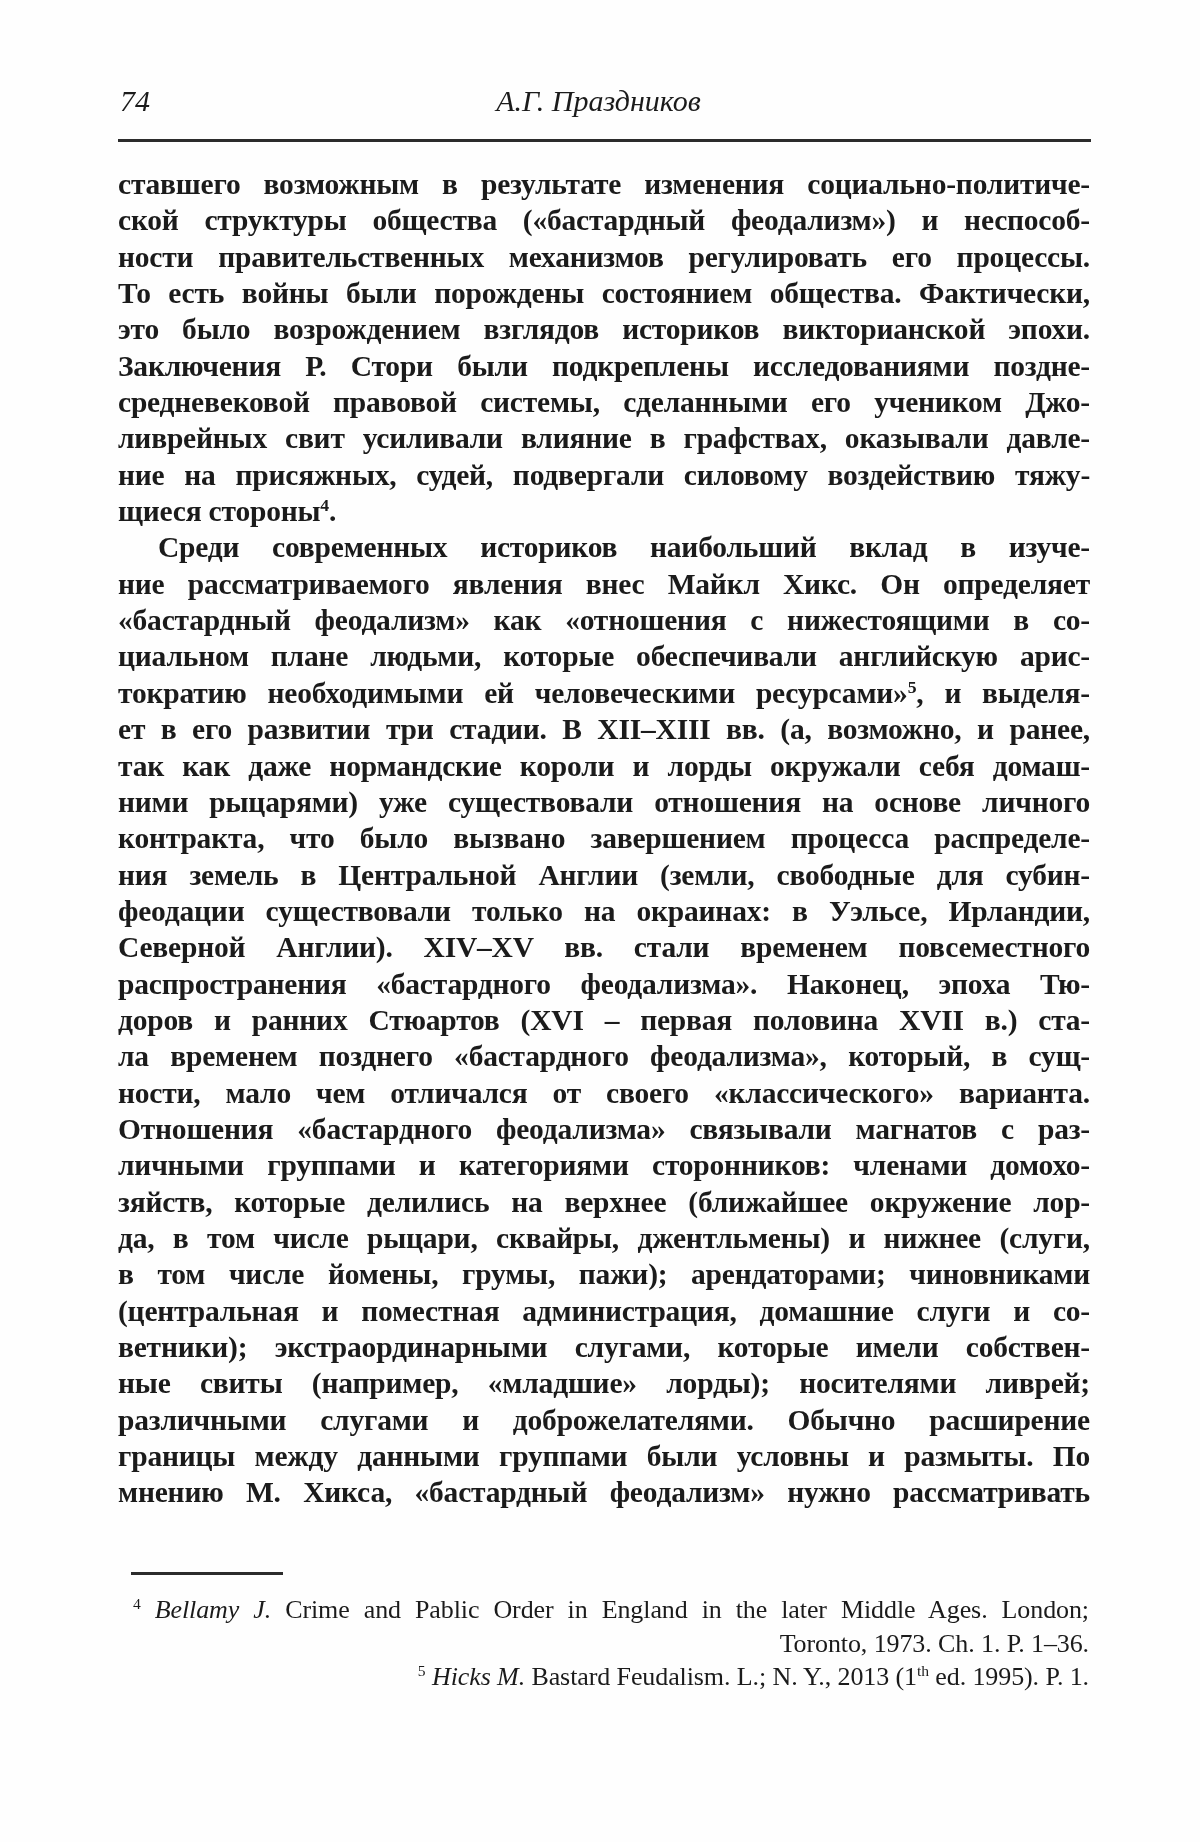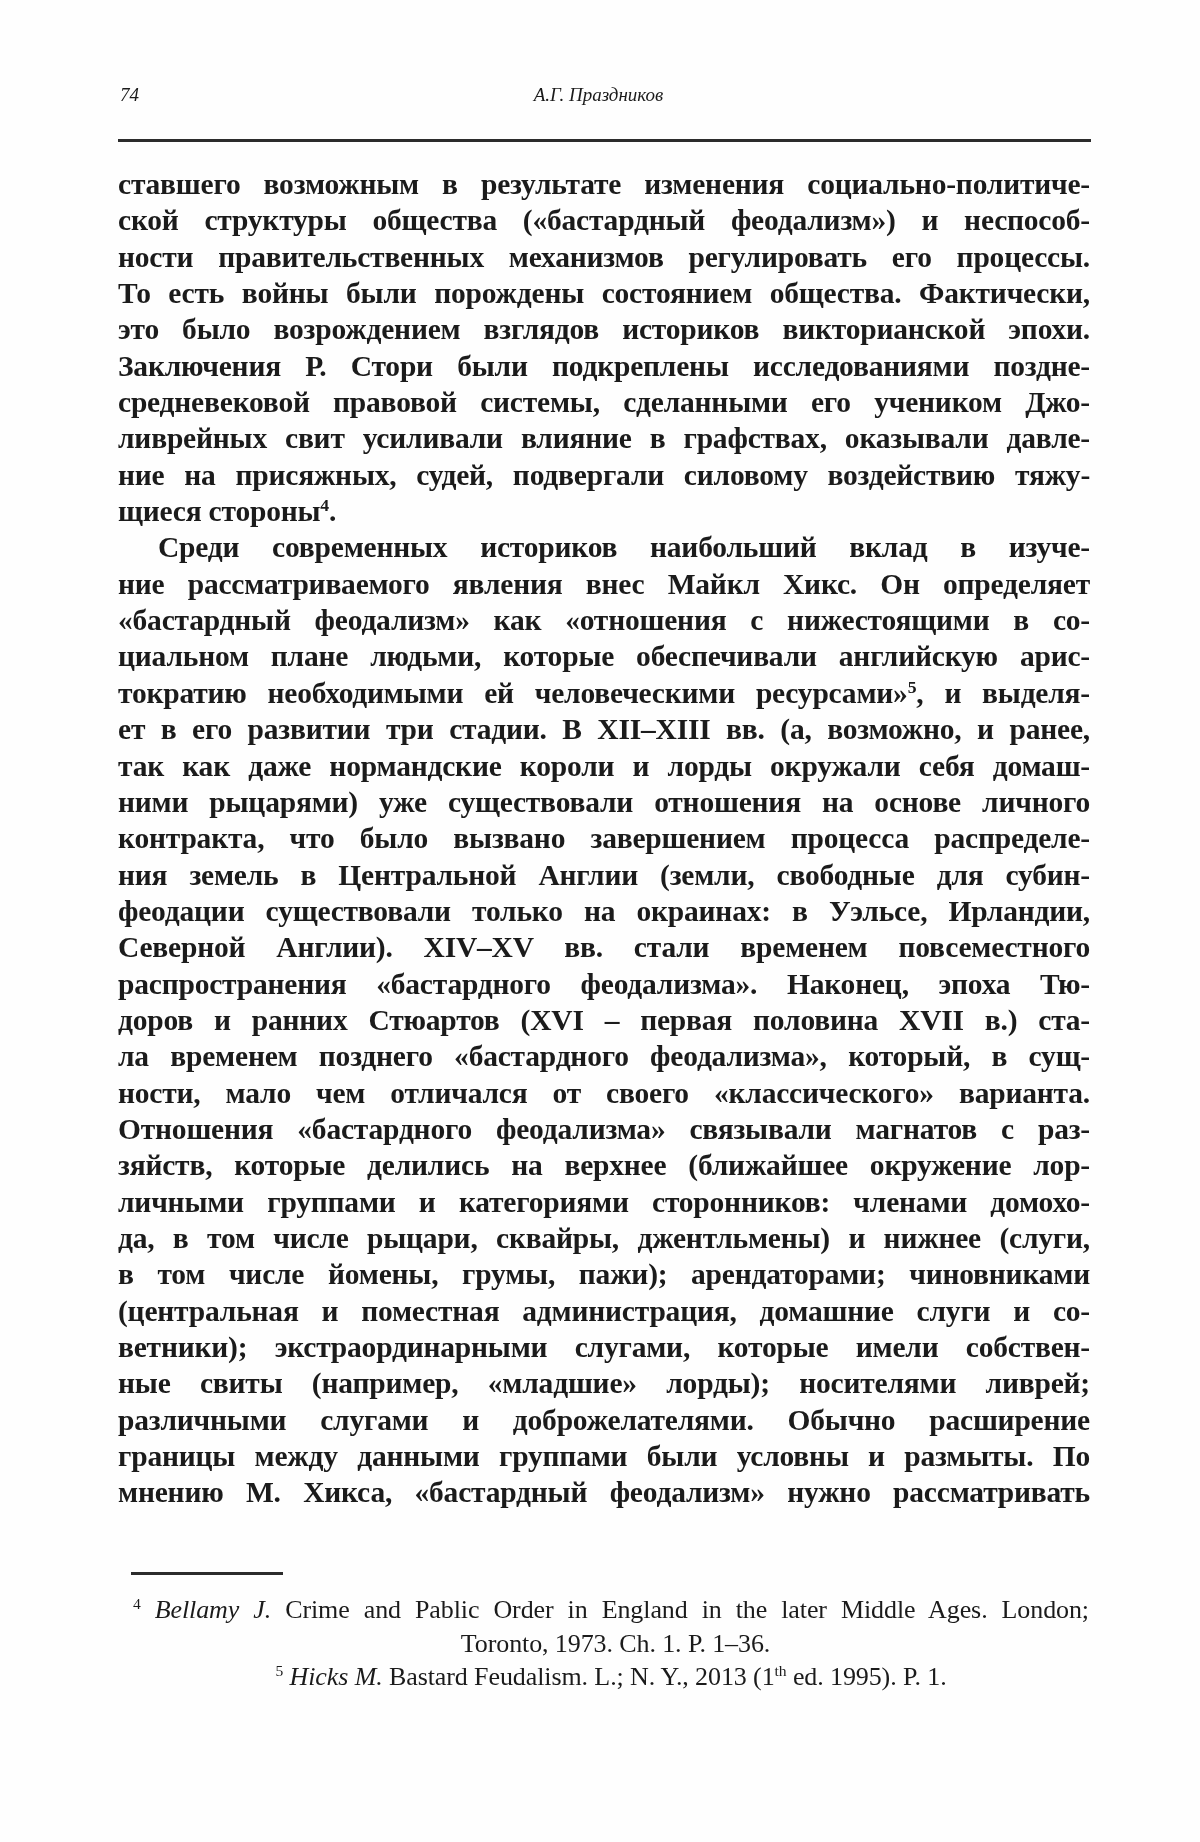--- a/index.html
+++ b/index.html
@@ -13,21 +13,21 @@
     color: #1b1b1b;
     overflow: hidden;
   }
   .running-head {
     position: absolute;
     top: 84px;
     left: 118px;
     width: 973px;
     height: 42px;
     font-style: italic;
-    font-size: 19px;
+    font-size: 30px;
   }
   .page-number { position: absolute; left: 2px; top: 0; }
   .running-author { position: absolute; left: 0; right: 12px; top: 0; text-align: center; }
   .head-rule {
     position: absolute;
     top: 139px;
     left: 118px;
     width: 973px;
     height: 3px;
     background: #2c2c2c;
@@ -65,21 +65,21 @@
   }
   .footnotes {
     position: absolute;
     top: 1593px;
     left: 133px;
     width: 956px;
     font-size: 26px;
     line-height: 33.5px;
     letter-spacing: -0.1px;
   }
-  .fn-line { text-align: center; }
+  .fn-line { text-align: right; }
   .fn-line.just { text-align: justify; text-align-last: justify; }
   .fn-line.cont { padding-left: 9px; }
   .it { font-style: italic; }
 </style>
 </head>
 <body>
 
 <div class="page">
 
   <div class="running-head">
@@ -113,22 +113,22 @@
         <div class="line"><span>ними рыцарями) уже существовали отношения на основе личного</span></div>
         <div class="line"><span>контракта, что было вызвано завершением процесса распределе-</span></div>
         <div class="line"><span>ния земель в Центральной Англии (земли, свободные для субин-</span></div>
         <div class="line"><span>феодации существовали только на окраинах: в Уэльсе, Ирландии,</span></div>
         <div class="line"><span>Северной Англии). XIV–XV вв. стали временем повсеместного</span></div>
         <div class="line"><span>распространения «бастардного феодализма». Наконец, эпоха Тю-</span></div>
         <div class="line"><span>доров и ранних Стюартов (XVI – первая половина XVII в.) ста-</span></div>
         <div class="line"><span>ла временем позднего «бастардного феодализма», который, в сущ-</span></div>
         <div class="line"><span>ности, мало чем отличался от своего «классического» варианта.</span></div>
         <div class="line"><span>Отношения «бастардного феодализма» связывали магнатов с раз-</span></div>
+        <div class="line"><span>личными группами и категориями сторонников: членами домохо-</span></div>
         <div class="line"><span>зяйств, которые делились на верхнее (ближайшее окружение лор-</span></div>
-        <div class="line"><span>личными группами и категориями сторонников: членами домохо-</span></div>
         <div class="line"><span>да, в том числе рыцари, сквайры, джентльмены) и нижнее (слуги,</span></div>
         <div class="line"><span>в том числе йомены, грумы, пажи); арендаторами; чиновниками</span></div>
         <div class="line"><span>(центральная и поместная администрация, домашние слуги и со-</span></div>
         <div class="line"><span>ветники); экстраординарными слугами, которые имели собствен-</span></div>
         <div class="line"><span>ные свиты (например, «младшие» лорды); носителями ливрей;</span></div>
         <div class="line"><span>различными слугами и доброжелателями. Обычно расширение</span></div>
         <div class="line"><span>границы между данными группами были условны и размыты. По</span></div>
         <div class="line"><span>мнению М. Хикса, «бастардный феодализм» нужно рассматривать</span></div>
       </div>
     </div>

